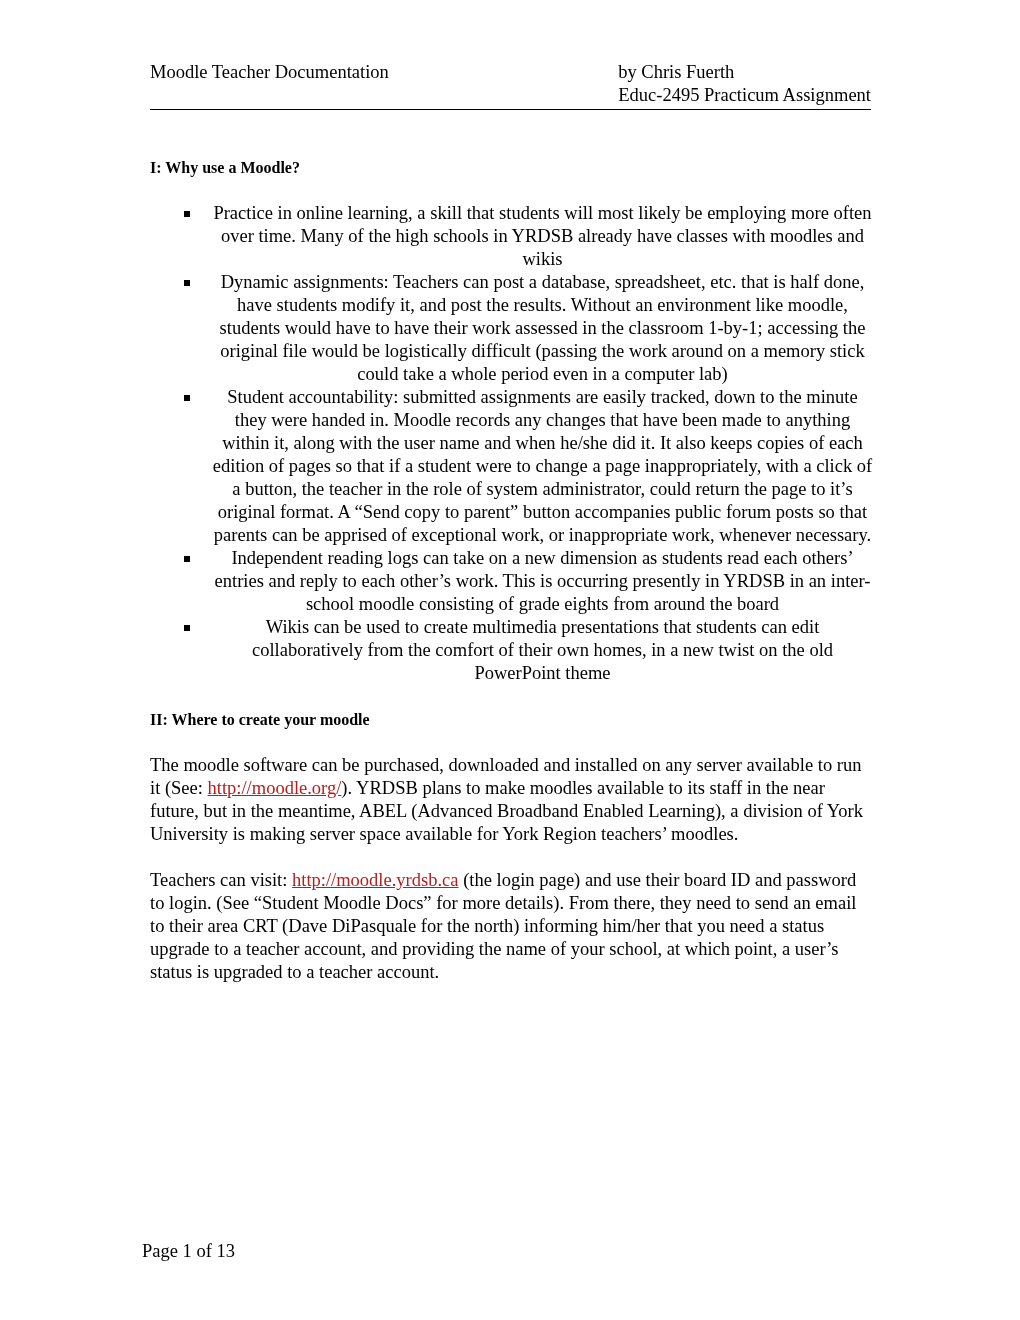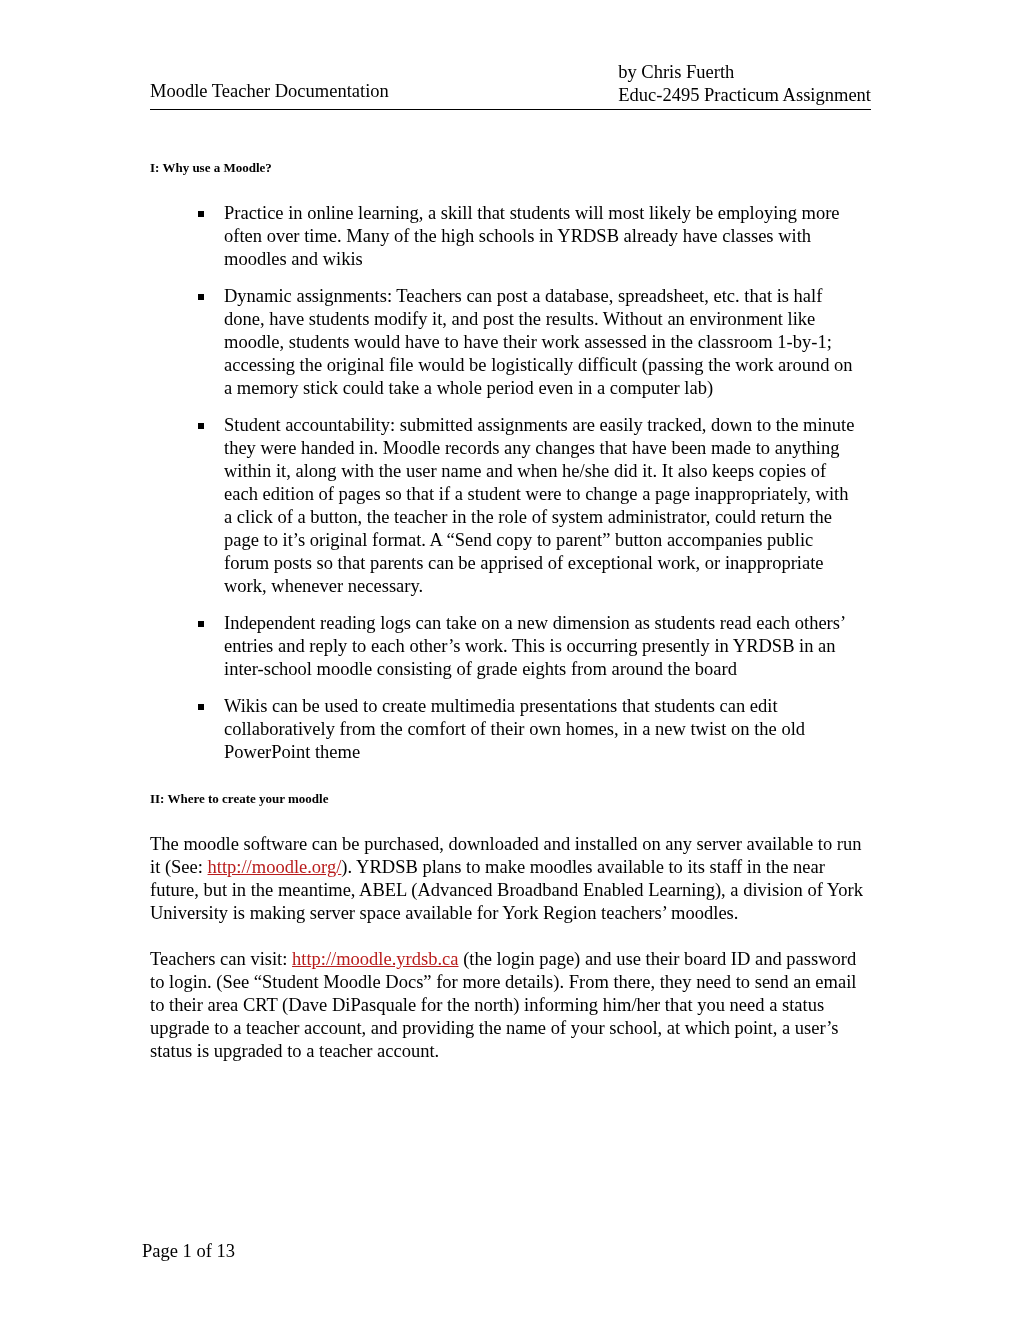--- a/index.html
+++ b/index.html
@@ -22,49 +22,49 @@
       left: 150px;
       top: 61px;
       width: 721px;
       height: 48px;
       border-bottom: 1.5px solid #000;
     }
     .hdr-left {
       position: absolute;
       left: 0;
       top: 0;
-      margin-top: 19px;
     }
     .hdr-right {
       position: absolute;
       right: 0;
       top: 0;
     }
     .hdr-right div { white-space: nowrap; }
     .content {
       position: absolute;
       left: 150px;
       top: 156px;
       width: 725px;
     }
     h2.section-heading {
-      font-size: 13px;
+      font-size: 16px;
       font-weight: bold;
       margin: 0;
       line-height: 23px;
     }
     ul.bullets {
       list-style: none;
       margin: 23px 0 23px 0;
       padding: 0;
     }
     ul.bullets li {
       position: relative;
       padding-left: 60px;
-      margin: 14px;
+      margin: 0;
+      text-align: center;
     }
     .bullet-icon {
       position: absolute;
       left: 34px;
       top: 9px;
       width: 6px;
       height: 6px;
       background: #000;
     }
     p.para {

